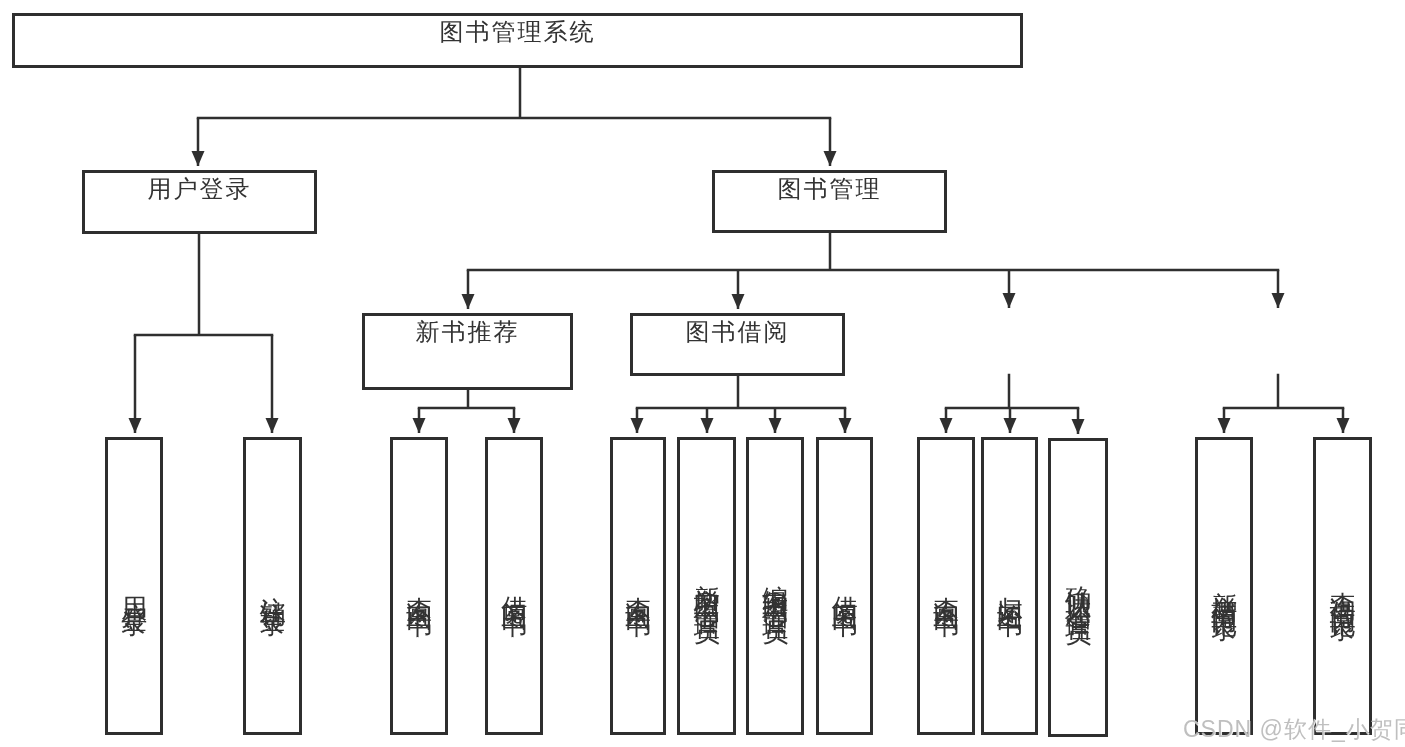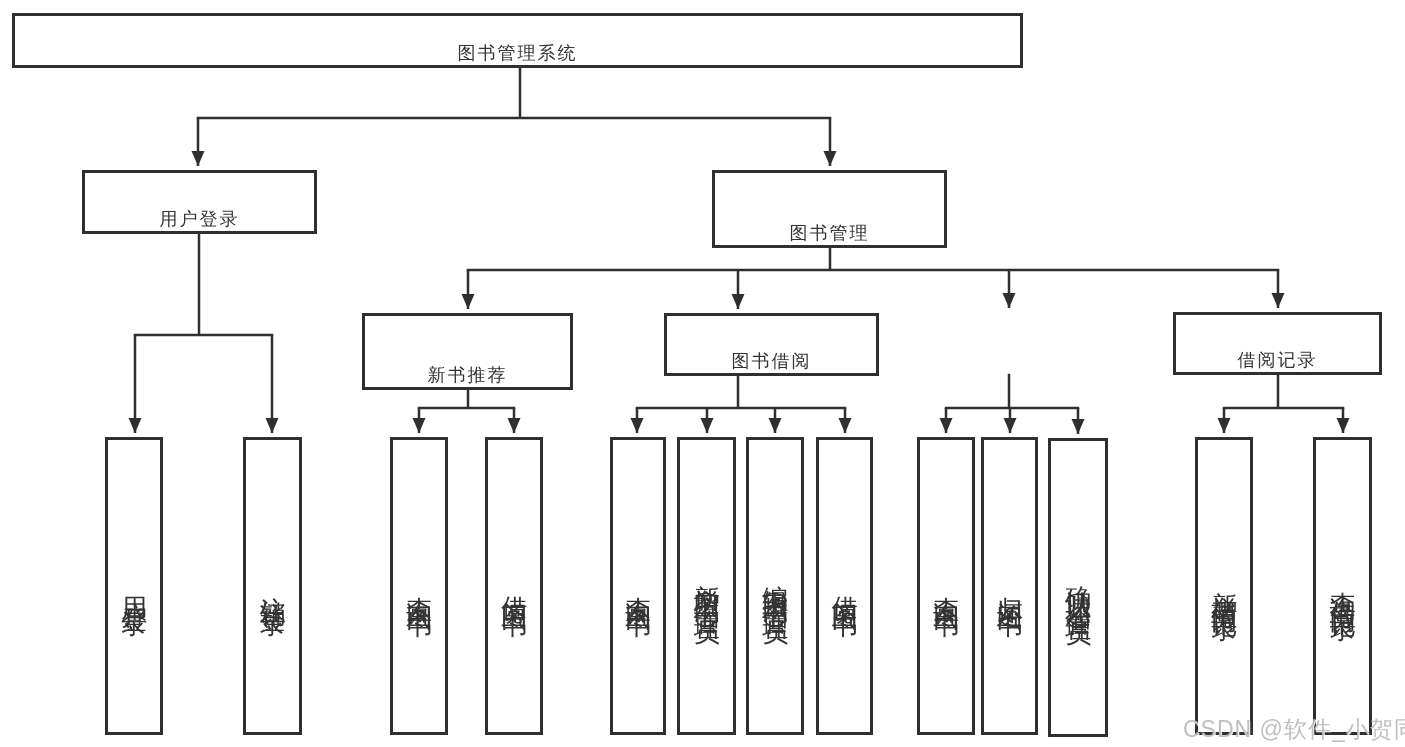--- a/index.html
+++ b/index.html
@@ -8,22 +8,22 @@
     width:1405px; height:747px;
     background:#ffffff;
     font-family:"Liberation Sans", sans-serif;
     overflow:hidden;
   }
   svg.wires { position:absolute; left:0; top:0; z-index:1; }
 
   .hbox {
     position:absolute; box-sizing:border-box;
     border:3px solid #2f2f2f; background:#ffffff;
-    display:flex; align-items:flex-end; justify-content:center;
-    color:#333333; font-size:18px; letter-spacing:2px;
+    display:flex; align-items:flex-start; justify-content:center;
+    color:#333333; font-size:24px; letter-spacing:2px;
     z-index:2; white-space:nowrap;
   }
   .vbox {
     position:absolute; box-sizing:border-box;
     border:3px solid #2f2f2f; background:#ffffff;
     display:flex; align-items:center; justify-content:center;
     z-index:2;
   }
   .vbox span {
     writing-mode:vertical-rl;
@@ -89,32 +89,29 @@
     </g>
   </svg>
 
   <div class="hbox" style="left:12px; top:13px; width:1011px; height:55px;">
     <span>图书管理系统</span>
   </div>
 
   <div class="hbox" style="left:82px; top:170px; width:235px; height:64px;">
     <span>用户登录</span>
   </div>
-  <div class="hbox" style="left:712px; top:170px; width:235px; height:78px;">
+  <div class="hbox" style="left:712px; top:170px; width:235px; height:63px;">
     <span>图书管理</span>
   </div>
 
   <div class="hbox" style="left:362px; top:313px; width:211px; height:77px;">
     <span>新书推荐</span>
   </div>
-  <div class="hbox" style="left:630px; top:313px; width:215px; height:63px;margin-left:34px;">
+  <div class="hbox" style="left:630px; top:313px; width:215px; height:63px;">
     <span>图书借阅</span>
-  </div>
-  <div class="hbox" style="left:1173px; top:312px; width:209px; height:63px;">
-    <span>借阅记录</span>
   </div>
 
   <div class="vbox" style="left:105px; top:437px; width:58px; height:298px;">
     <span>用户登录</span>
   </div>
   <div class="vbox" style="left:243px; top:437px; width:59px; height:298px;">
     <span>注销登录</span>
   </div>
 
   <div class="vbox" style="left:390px; top:437px; width:58px; height:298px;">

